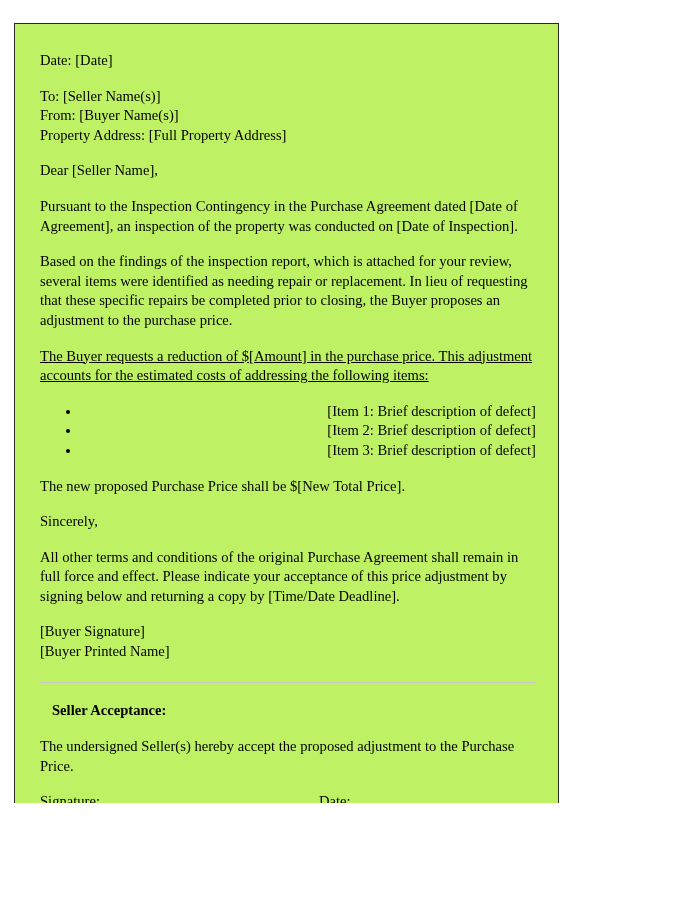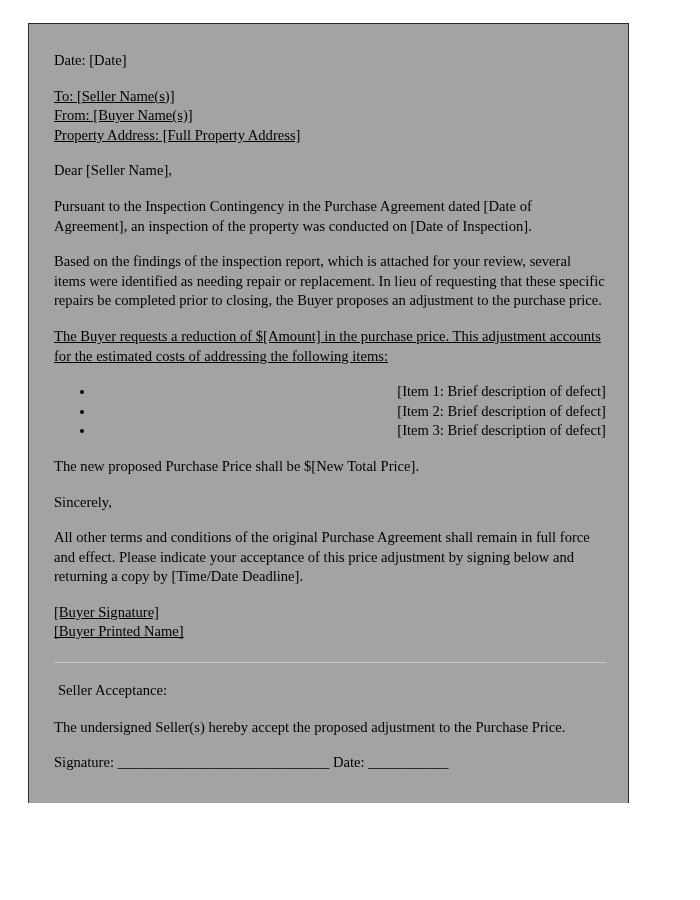--- a/index.html
+++ b/index.html
@@ -12,47 +12,46 @@
     width: 700px;
     height: 900px;
     overflow: hidden;
     font-family: "Liberation Serif", "DejaVu Serif", serif;
     color: #000000;
   }
 
   
   .page-sheet {
     position: absolute;
-    left: 28px;
+    left: 14px;
     top: 23px;
-    width: 601px;          
+    width: 545px;          
     height: 780px;         
     border: 1px solid #2b2b2b;
     border-bottom: none;
     box-sizing: border-box;
-    background: #a3a3a3;
+    background: #bef264;
     overflow: hidden;
   }
 
   .page-inner {
     padding: 27px 22px 0 25px;   
     box-sizing: border-box;
   }
 
   p.doc-para,
   div.doc-block {
     margin: 0 0 16px 0;
     font-size: 14.6px;
     line-height: 19.6px;
     text-align: left;
   }
 
   .block-lines > span {
     display: block;
-    text-decoration: underline;
   }
 
   .para-tight {
     margin-bottom: 15px;
     text-decoration: underline;
   }
 
   ul.defect-list {
     margin: 0 0 16px 0;
     padding-left: 41px;
@@ -67,24 +66,24 @@
   }
 
   hr.section-rule {
     border: none;
     border-top: 1px solid #c9c9c9;
     margin: 20px 0 18px 0;
     height: 0;
   }
 
   .seller-heading {
-    font-weight: normal;
+    font-weight: bold;
     font-size: 14.6px;
     line-height: 19.6px;
-    margin: 0 0 17px 4px;
+    margin: 0 0 17px 12px;
   }
 
   .sig-line {
     font-size: 14.6px;
     line-height: 19.6px;
     margin: 0 0 19px 0;
     white-space: pre;
   }
 </style>
 </head>

